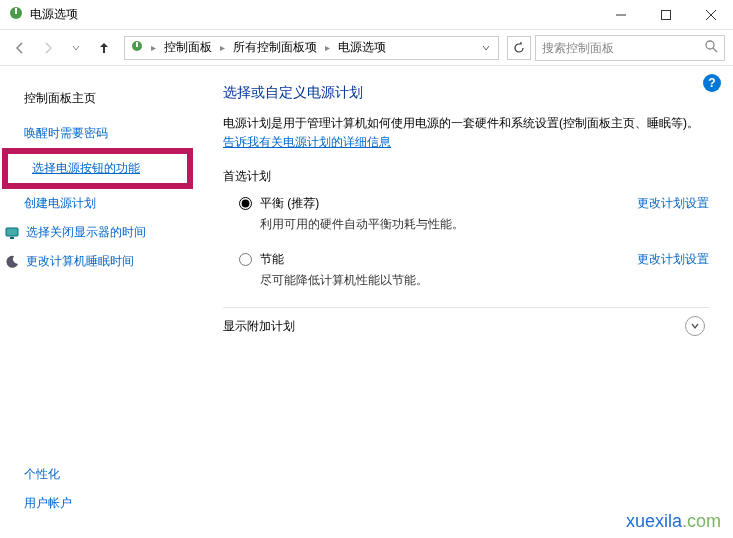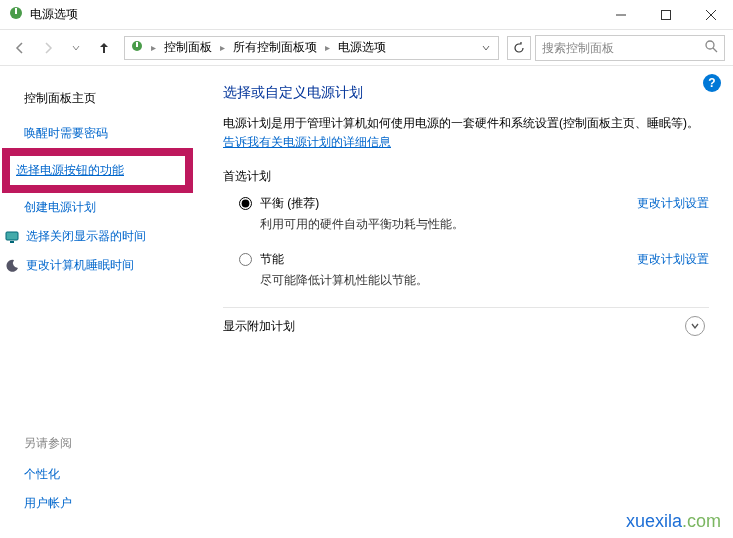--- a/index.html
+++ b/index.html
@@ -27,21 +27,21 @@
 
 
 .body { display: flex; height: calc(538px - 30px - 36px); }
 
 
 .sidebar { width: 195px; padding: 18px 0 0 0; display: flex; flex-direction: column; }
 .sidebar .group { padding: 0 24px; text-align: right; }
 .sidebar .lnk { display: flex; align-items: center; color: #0066cc; font-size: 12px; padding: 6px 0; gap: 6px; }
 .sidebar .lnk.home { color: #000; margin-bottom: 6px; text-decoration: none; }
 .sidebar .lnk .icon { width: 16px; display: inline-flex; margin-left: -20px; }
-.highlighted { border: 8px solid #be185d; padding: 4px 6px; margin: 0 2px; }
+.highlighted { border: 6px solid #be185d; padding: 4px 24px; margin: 0 2px; }
 .sidebar .bottom { margin-top: auto; padding: 0 24px 20px; }
 .sidebar .seealso { color: #888; font-size: 12px; margin-bottom: 8px; }
 
 
 .main { flex: 1; padding: 18px 24px 0 28px; position: relative; }
 .helpicon { position: absolute; top: 8px; right: 12px; width: 18px; height: 18px; border-radius: 50%; background: #0078d7; color: #fff; display: flex; align-items: center; justify-content: center; font-size: 12px; font-weight: bold; }
 .main h1 { font-size: 14px; color: #003399; font-weight: normal; margin-bottom: 12px; }
 .main .desc { font-size: 12px; color: #000; line-height: 1.6; margin-bottom: 16px; }
 .main .desc a { color: #0066cc; text-decoration: underline; }
 .section-label { font-size: 12px; color: #000; margin-bottom: 10px; }
@@ -175,21 +175,20 @@
         <span class="icon">
             <svg width="16" height="16" viewBox="0 0 16 16">
               <path d="M10 2 A6 6 0 1 0 14 10 A5 5 0 0 1 10 2" fill="#556"></path>
             </svg>
           </span>
         <span>更改计算机睡眠时间</span>
       </a>
     </div>
 
     <div class="bottom">
-      <div class="seealso">另请参阅</div>
       <a class="lnk">个性化</a>
       <a class="lnk">用户帐户</a>
     </div>
   </div>
 
   <div class="main">
     <div class="helpicon">?</div>
     <h1>选择或自定义电源计划</h1>
     <p class="desc">
       <span>电源计划是用于管理计算机如何使用电源的一套硬件和系统设置(控制面板主页、睡眠等)。</span><a>告诉我有关电源计划的详细信息</a>

